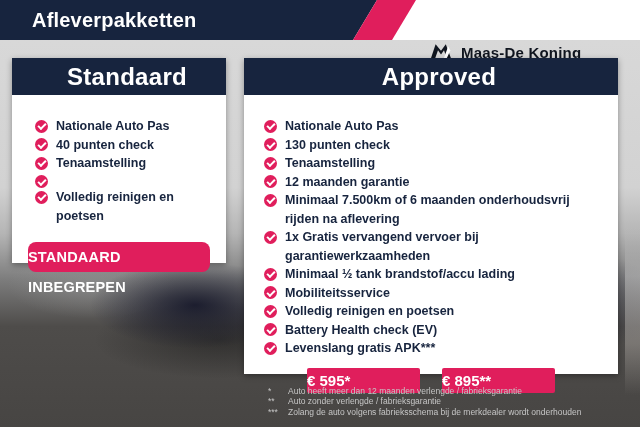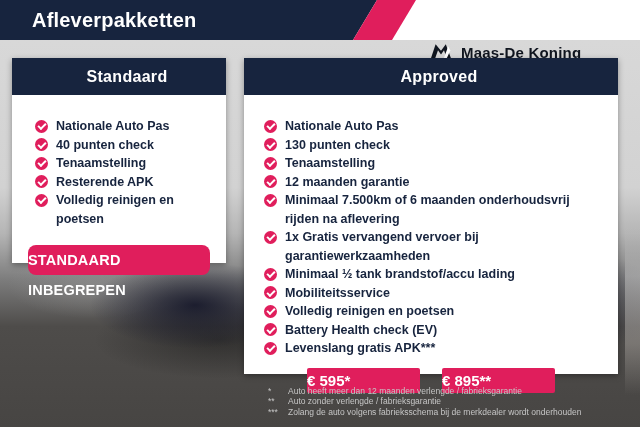--- a/index.html
+++ b/index.html
@@ -42,21 +42,21 @@
   .brand svg{display:block;}
   .brand-name{color:#10151f;font-size:15px;font-weight:bold;letter-spacing:.2px;}
   
   .card{
     position:absolute;background:#fff;box-shadow:0 2px 6px rgba(0,0,0,0.35);
   }
   .card-left{left:12px;top:58px;width:214px;height:205px;}
   .card-right{left:244px;top:58px;width:374px;height:316px;}
   .card-header{
     height:37px;background:var(--navy);color:#fff;display:flex;align-items:center;justify-content:center;
-    font-size:16px;font-weight:bold;letter-spacing:.3px;padding-left:16px;
+    font-size:24px;font-weight:bold;letter-spacing:.3px;padding-left:16px;
   }
   ul.features{list-style:none;margin:8px;padding:14px 8px 0 12px;}
   .card-left ul.features{padding-left:15px;}
   ul.features li{
     display:flex;align-items:flex-start;gap:8px;
     color:var(--navy);font-size:12.5px;font-weight:bold;line-height:18.5px;margin:0;
   }
   .check{
     flex:0 0 auto;width:13px;height:13px;margin-top:2.5px;border-radius:50%;
     background:var(--pink);position:relative;
@@ -113,21 +113,20 @@
       <li>
           <span class="check"></span>
           <span class="item-text">40 punten check</span>
         </li>
       <li>
           <span class="check"></span>
           <span class="item-text">Tenaamstelling</span>
         </li>
       <li>
           <span class="check"></span>
-          <span class="item-text">Resterende APK</span>
         </li>
       <li>
           <span class="check"></span>
           <span class="item-text">Volledig reinigen en poetsen</span>
         </li>
     </ul>
     <div class="btn btn-included">STANDAARD INBEGREPEN</div>
   </section>
 
   <section class="card card-right">

